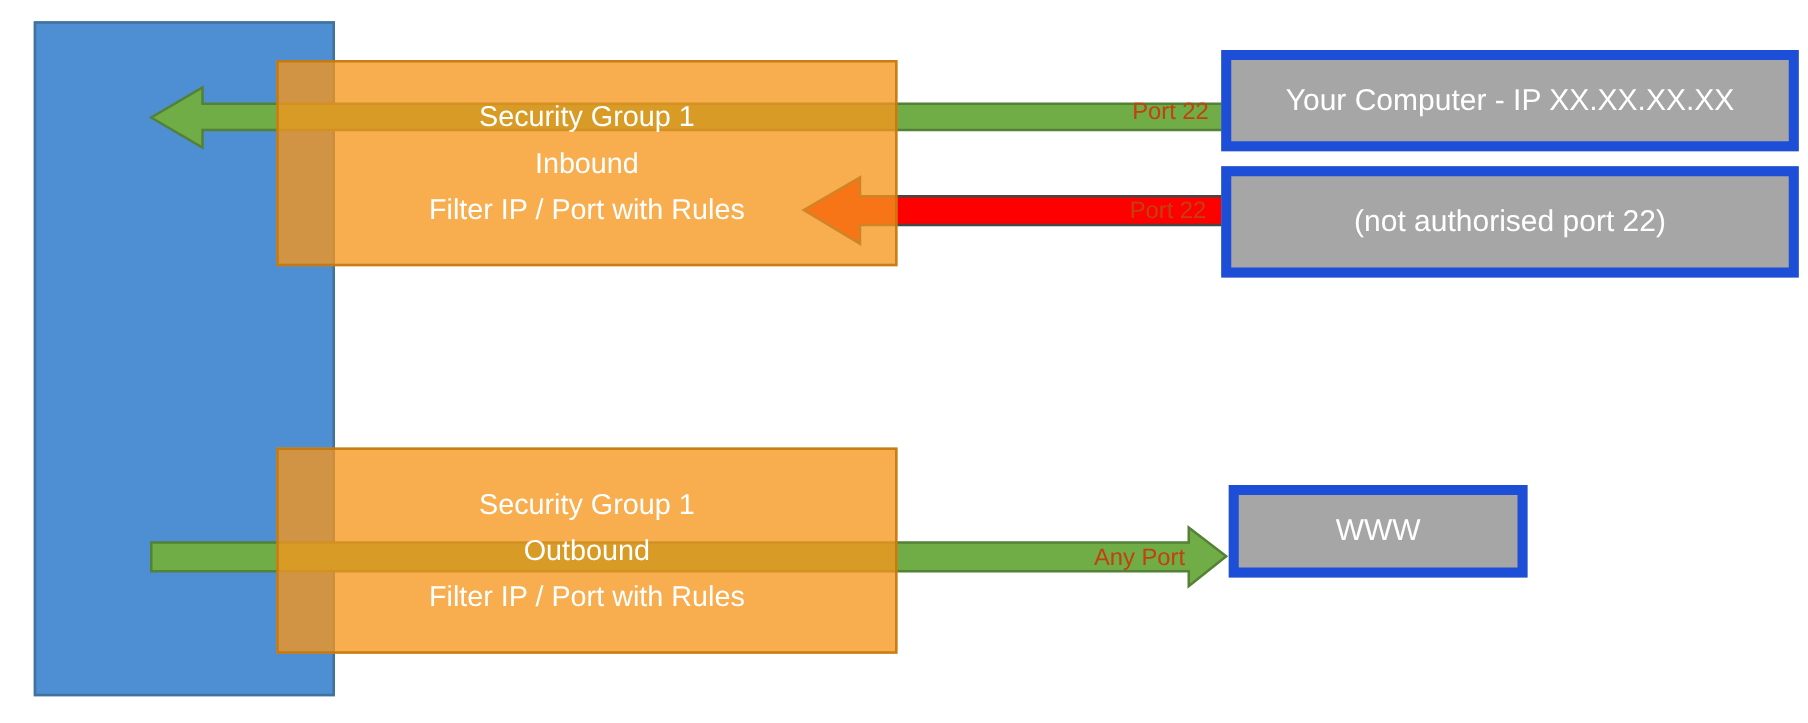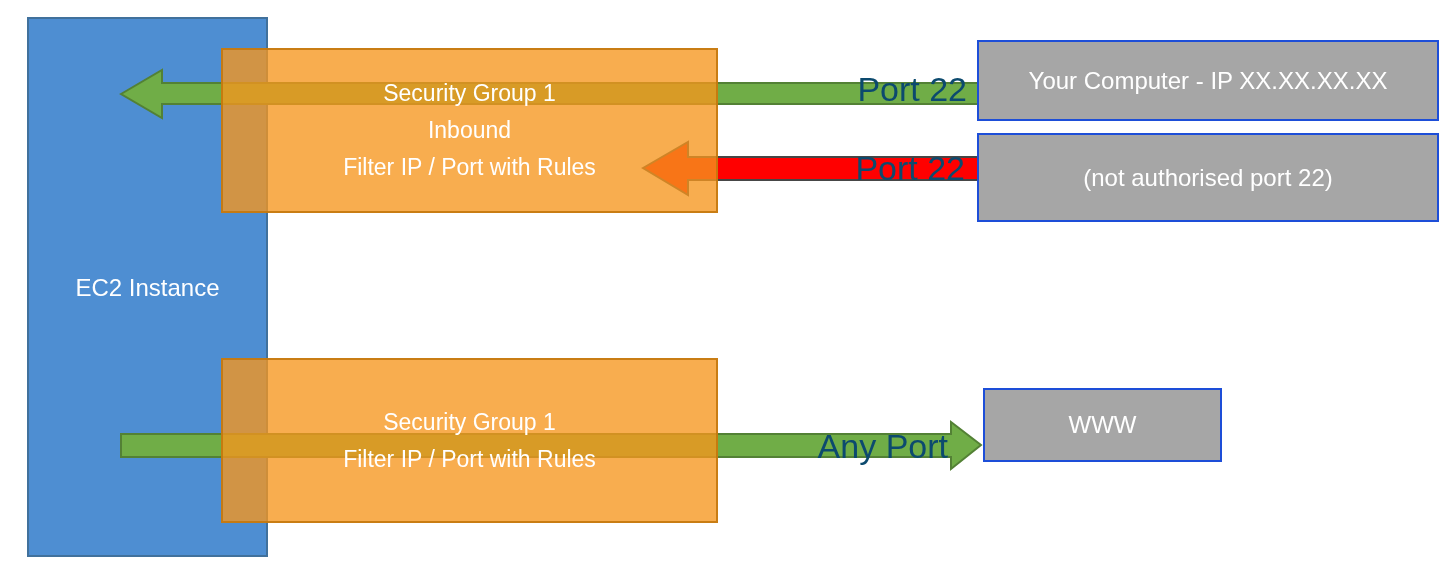--- a/index.html
+++ b/index.html
@@ -49,64 +49,64 @@
     border: 2px solid rgba(193, 118, 12, 0.88);
     z-index: 3;
     font-size: 23px;
     line-height: 37px;
   }
   .sg-inbound  { left: 221px; top: 48px;  }
   .sg-outbound { left: 221px; top: 358px; }
   
   .endpoint-box {
     background: #A6A6A6;
-    border: 2px solid #1d4ed8;
+    border: 8px solid #1d4ed8;
     z-index: 2;
     font-size: 24px;
     line-height: 32px;
   }
   .your-computer  { left: 977px; top: 40px;  width: 462px; height: 81px; }
   .other-computer { left: 977px; top: 133px; width: 462px; height: 89px; }
   .www-box        { left: 983px; top: 388px; width: 239px; height: 74px; }
   
   .arrow-label {
     position: absolute;
     z-index: 4;
-    color: #0c4a6e;
-    font-size: 34px;
+    color: #c2410c;
+    font-size: 19px;
     line-height: 29px;
     white-space: nowrap;
   }
   .label-inbound-allowed { right: 479px; top: 75px;  }
   .label-inbound-blocked { right: 481px; top: 154px; }
   .label-outbound        { right: 498px; top: 432px; text-align: right; }
 </style>
 </head>
 <body>
 
 <div class="canvas">
 
   <div class="node ec2-box">
-    <div>EC2 Instance</div>
   </div>
 
   <svg class="arrow-layer" width="1446" height="578" viewBox="0 0 1446 578" xmlns="http://www.w3.org/2000/svg">
     <polygon points="121,94 162,70 162,83 978,83 978,104 162,104 162,118" fill="#70AD47" stroke="#538135" stroke-width="2"></polygon>
     <polygon points="643,168 688,142 688,157 978,157 978,180 688,180 688,195" fill="#FF0000" stroke="#464646" stroke-width="2"></polygon>
     <polygon points="121,434 951,434 951,422 981,445 951,469 951,457 121,457" fill="#70AD47" stroke="#538135" stroke-width="2"></polygon>
   </svg>
 
   <div class="node sg-box sg-inbound">
     <div>Security Group 1</div>
     <div>Inbound</div>
     <div>Filter IP / Port with Rules</div>
   </div>
 
   <div class="node sg-box sg-outbound">
     <div>Security Group 1</div>
+    <div>Outbound</div>
     <div>Filter IP / Port with Rules</div>
   </div>
 
   <div class="node endpoint-box your-computer">
     <div>Your Computer - IP XX.XX.XX.XX</div>
   </div>
 
   <div class="node endpoint-box other-computer">
     <div>(not authorised port 22)</div>
   </div>

